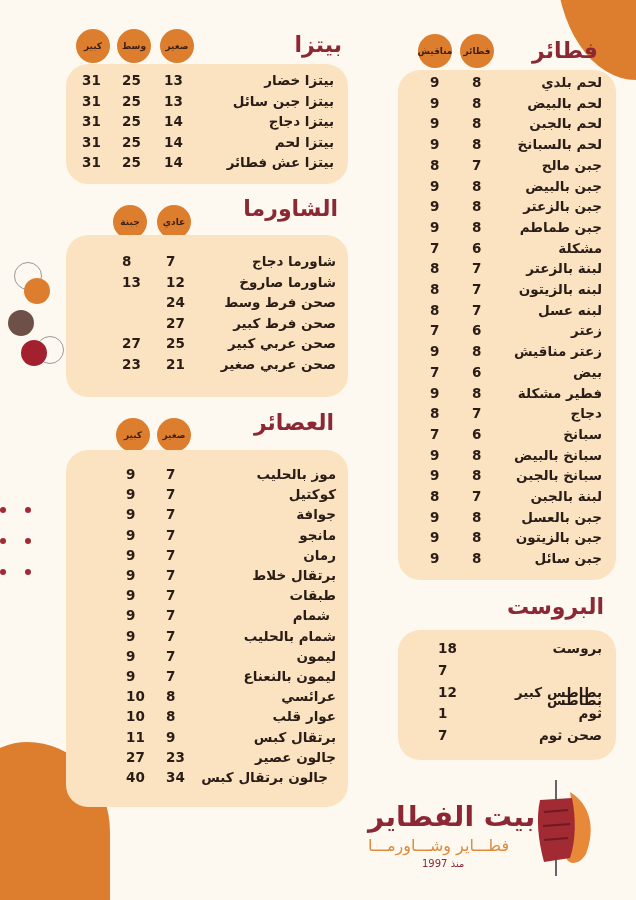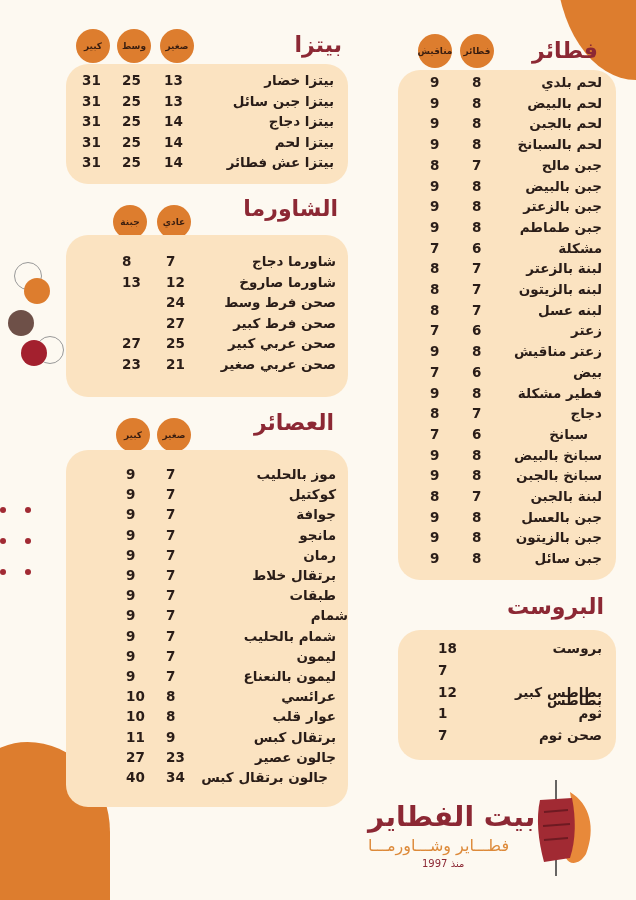--- a/index.html
+++ b/index.html
@@ -124,21 +124,21 @@
         <span class="name" style="right: 14px;">فطير مشكلة</span>
         <span class="p" style="left: 74px;">8</span>
         <span class="p" style="left: 32px;">9</span>
       </div>
       <div class="row" style="top: 335.2px;">
         <span class="name" style="right: 14px;">دجاج</span>
         <span class="p" style="left: 74px;">7</span>
         <span class="p" style="left: 32px;">8</span>
       </div>
       <div class="row" style="top: 355.9px;">
-        <span class="name" style="right: 28px;">سبانخ</span>
+        <span class="name" style="right: 14px;">سبانخ</span>
         <span class="p" style="left: 74px;">6</span>
         <span class="p" style="left: 32px;">7</span>
       </div>
       <div class="row" style="top: 376.6px;">
         <span class="name" style="right: 14px;">سبانخ بالبيض</span>
         <span class="p" style="left: 74px;">8</span>
         <span class="p" style="left: 32px;">9</span>
       </div>
       <div class="row" style="top: 397.3px;">
         <span class="name" style="right: 14px;">سبانخ بالجبن</span>
@@ -279,21 +279,21 @@
         <span class="name" style="right: 12px;">برتقال خلاط</span>
         <span class="p" style="left: 100px;">7</span>
         <span class="p" style="left: 60px;">9</span>
       </div>
       <div class="row" style="top: 137.2px;">
         <span class="name" style="right: 12px;">طبقات</span>
         <span class="p" style="left: 100px;">7</span>
         <span class="p" style="left: 60px;">9</span>
       </div>
       <div class="row" style="top: 157.4px;">
-        <span class="name" style="right: 0;">شمام</span>
+        <span class="name" style="right: 18px;">شمام</span>
         <span class="p" style="left: 100px;">7</span>
         <span class="p" style="left: 60px;">9</span>
       </div>
       <div class="row" style="top: 177.6px;">
         <span class="name" style="right: 12px;">شمام بالحليب</span>
         <span class="p" style="left: 100px;">7</span>
         <span class="p" style="left: 60px;">9</span>
       </div>
       <div class="row" style="top: 197.8px;">
         <span class="name" style="right: 12px;">ليمون</span>

